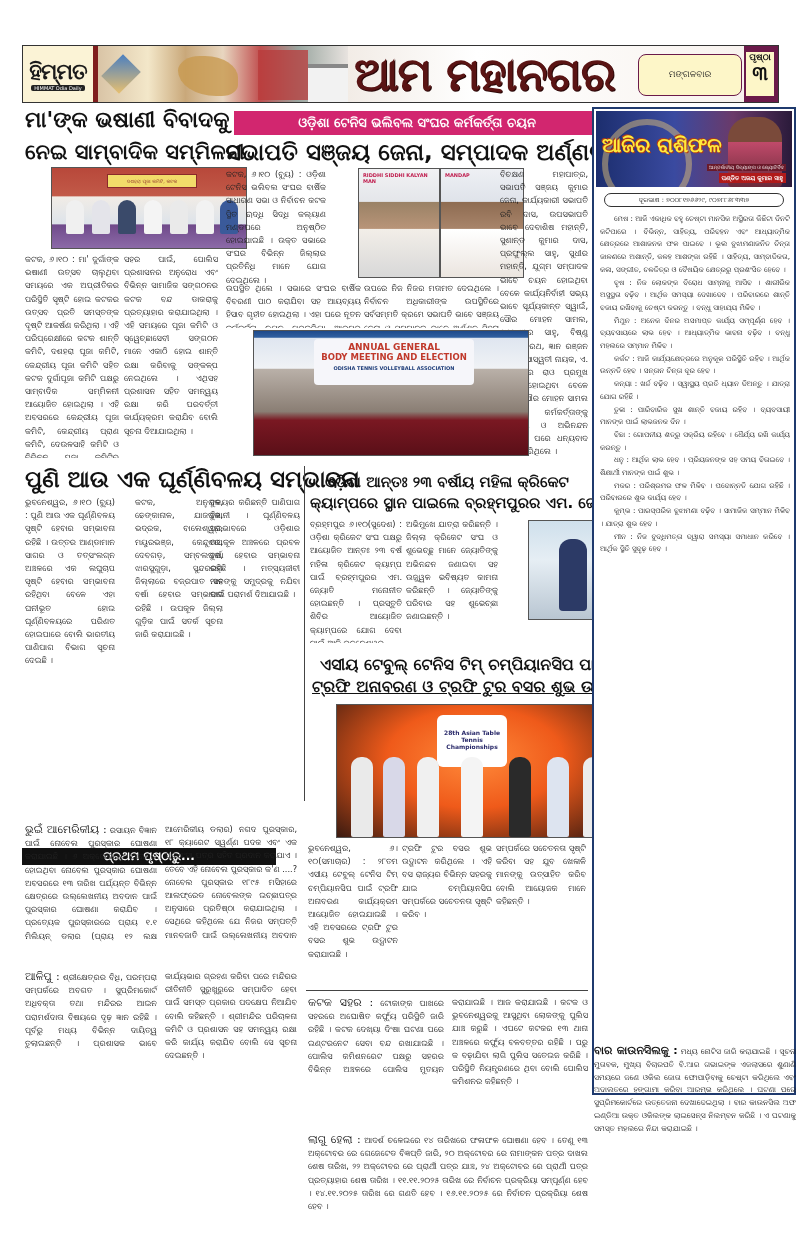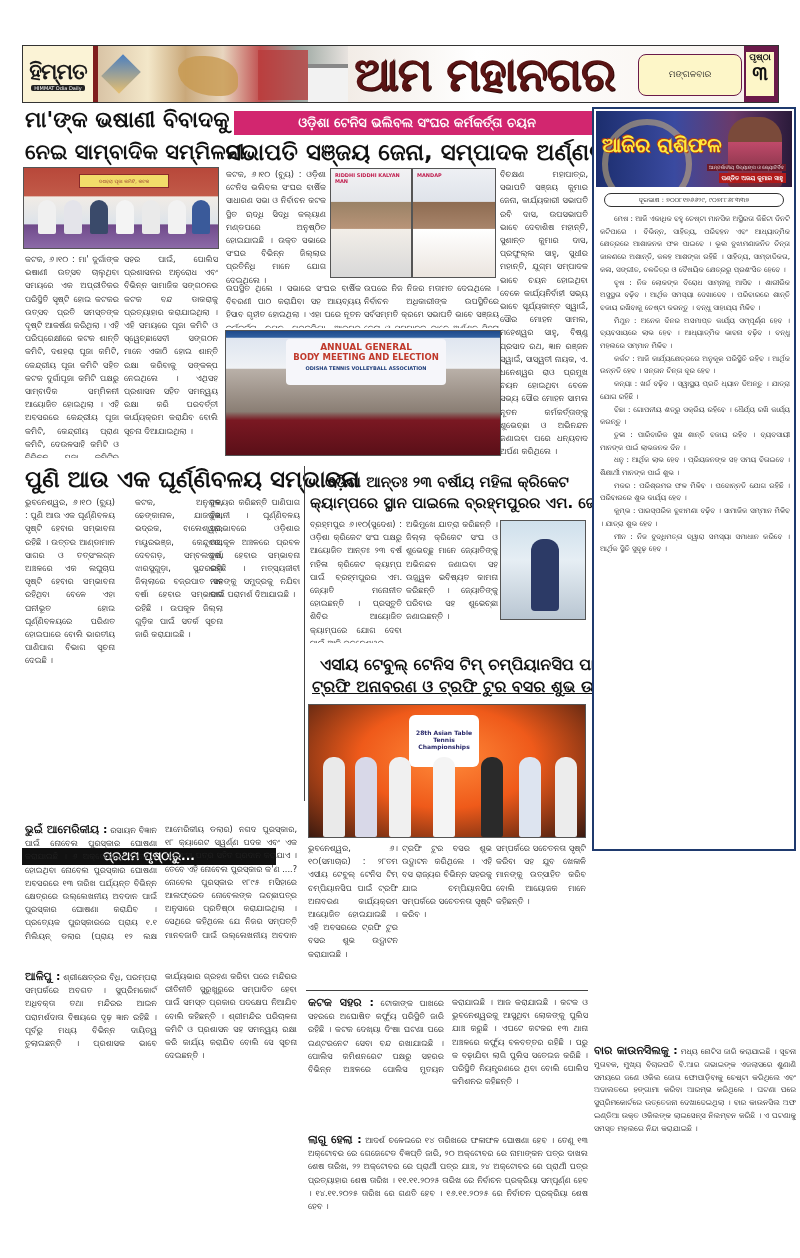--- a/index.html
+++ b/index.html
@@ -23,21 +23,21 @@
   .date-day { font-size: 9px; color: #222; }
   .date-date { font-size: 9px; color: #222; margin-top: 22px; }
   .page-box { position: absolute; right: 0; top: 0; width: 34px; height: 100%; background: #6b1a4a; }
   .page-inner { position: absolute; right: 4px; top: 6px; width: 28px; height: 44px; background: #fdf6c8; text-align: center; }
   .page-label { font-size: 9px; color: #111; font-weight: bold; }
   .page-num { font-size: 20px; font-weight: bold; color: #111; line-height: 20px; }
 
   
   .headline { position: absolute; font-weight: bold; color: #111; white-space: nowrap; }
   .text-col { position: absolute; font-size: 8.2px; line-height: 13.2px; color: #222; text-align: justify; overflow: hidden; }
-  .photo { position: absolute; overflow: hidden; border: 1px solid #555; }
+  .photo { position: absolute; overflow: hidden; border: 1px solid #555; margin-left: 28px; }
   .rule-v { position: absolute; width: 1px; background: #444; }
   .rule-h { position: absolute; height: 1px; background: #444; }
 
   
   .h1a { left: 25px; top: 107px; font-size: 22px; }
   .h1b { left: 25px; top: 140px; font-size: 21px; }
   .photo1 { left: 23px; top: 167px; width: 196px; height: 82px; background: linear-gradient(180deg,#b8483a 0%,#c25a48 35%,#f1ece6 36%,#dde3ea 70%,#6f4a8a 71%,#8c6aa8 100%); }
   .photo1 .banner { position: absolute; left: 55px; top: 6px; width: 90px; height: 14px; background: #f2dc6a; border: 1px solid #8a2a2a; font-size: 5px; text-align: center; color: #8a2a2a; line-height: 12px; }
   .photo1 .person { position: absolute; bottom: 14px; width: 18px; height: 34px; border-radius: 9px 9px 2px 2px; background: #eeeeee; }
 
@@ -65,24 +65,24 @@
   
   .h5a { left: 320px; top: 655px; font-size: 16px; }
   .h5b { left: 312px; top: 677px; font-size: 16px; text-decoration: underline; }
   .photo6 { left: 308px; top: 704px; width: 278px; height: 134px; background: radial-gradient(ellipse at 50% 40%, #ff8a3a 0%, #ef5a1a 45%, #3a1a10 100%); }
   .photo6 .board { position: absolute; left: 100px; top: 10px; width: 70px; height: 52px; background: #fff; border-radius: 6px; font-size: 6px; text-align: center; color: #2a2a6a; padding-top: 14px; font-weight: bold; }
   .photo6 .man { position: absolute; bottom: 0; width: 22px; height: 80px; border-radius: 10px 10px 2px 2px; }
 
   
   .black-bar { position: absolute; left: 22px; top: 802px; width: 254px; height: 17px; background: #111; color: #fff; font-size: 12px; font-weight: bold; text-align: center; line-height: 17px; margin-top: 46px; }
 
-  .lead { font-weight: bold; font-size: 11px; color: #111; }
-
-  
-  .rashi-box { position: absolute; left: 592px; top: 107px; width: 204px; height: 744px; border: 2px solid #1f3a6e; background: #fff; }
+  .lead { font-weight: normal; font-size: 11px; color: #111; }
+
+  
+  .rashi-box { position: absolute; left: 592px; top: 107px; width: 204px; height: 988px; border: 2px solid #1f3a6e; background: #fff; }
   .rashi-banner { position: absolute; left: 2px; top: 2px; width: 196px; height: 76px; background: linear-gradient(90deg,#1c2e6e 0%,#3a4aa0 40%,#6a3a6a 70%,#2a1a3a 100%); overflow: hidden; }
   .rashi-title { position: absolute; left: 6px; top: 22px; font-size: 20px; font-weight: bold; color: #ffeb3b; text-shadow: 1px 1px 0 #b03a1a, -1px -1px 0 #b03a1a; }
   .zodiac { position: absolute; left: 6px; top: 8px; width: 90px; height: 90px; border-radius: 50%; border: 6px solid rgba(220,190,120,.5); }
   .astro-person { position: absolute; right: 10px; top: 6px; width: 54px; height: 70px; border-radius: 22px 22px 4px 4px; background: linear-gradient(180deg,#7a4a3a 0%,#7a4a3a 35%,#c04a6a 36%,#6a2a3a 100%); }
   .astro-cap1 { position: absolute; right: 6px; top: 53px; font-size: 5px; color: #fff; background: #6a1a2a; padding: 0 2px; }
   .astro-cap2 { position: absolute; right: 6px; top: 62px; font-size: 6px; color: #fff; background: #b01a1a; padding: 1px 3px; font-weight: bold; }
   .phone-pill { position: absolute; left: 10px; top: 84px; width: 180px; height: 14px; border: 1px solid #333; border-radius: 8px; font-size: 6.5px; text-align: center; line-height: 12px; color: #222; }
   .rashi-text { position: absolute; left: 6px; top: 104px; width: 190px; height: 805px; font-size: 7.2px; line-height: 12.7px; color: #222; text-align: justify; overflow: hidden; }
   .rashi-text p { text-indent: 14px; }
 
@@ -212,22 +212,22 @@
     <div class="astro-cap1">ଆନ୍ତର୍ଜାତୀୟ ଦିବ୍ୟାଙ୍ଗ ଓ ଜ୍ୟୋତିର୍ବିଦ</div>
     <div class="astro-cap2">ପଣ୍ଡିତ ଅଜୟ କୁମାର ସାହୁ</div>
   </div>
   <div class="phone-pill">ଦୂରଭାଷ : ୭୦୦୮୧୭୬୬୨୯, ୯୦୭୮୮୬୮୩୩୭</div>
   <div class="rashi-text">
     <p>ମେଷ : ଆଜି ଏକାଧିକ ବହୁ ଚେଷ୍ଟା ମାନସିକ ଅସ୍ଥିରତା କିଛିଟା ଦିନଟି କଟିପାରେ । ବିଭିନ୍ନ, ସାହିତ୍ୟ, ପରିବହନ ଏବଂ ଆଧ୍ୟାତ୍ମିକ କ୍ଷେତ୍ରରେ ଆଶାଜନକ ଫଳ ପାଇବେ । ଭୂଲ ବୁଝାମଣାଜନିତ ଚିନ୍ତା ଜାଳଣରେ ଅଶାନ୍ତି, କଳହ ଆଶଙ୍କା ରହିଛି । ସାହିତ୍ୟ, ସାମ୍ବାଦିକତା, କଳା, ସଙ୍ଗୀତ, ଚଳଚ୍ଚିତ୍ର ଓ ବୈଷୟିକ କ୍ଷେତ୍ରରୁ ପ୍ରଶଂସିତ ହେବେ ।</p>
     <p>ବୃଷ : ନିଜ ଲୋକଙ୍କ ବିରୋଧ ସାମ୍ନାକୁ ଆସିବ । ଶାରୀରିକ ଅସୁସ୍ଥତା ବଢ଼ିବ । ଆର୍ଥିକ ସମସ୍ୟା ଦେଖାଦେବ । ପରିବାରରେ ଶାନ୍ତି ବଜାୟ ରଖିବାକୁ ଚେଷ୍ଟା କରନ୍ତୁ । ବନ୍ଧୁ ସାହାଯ୍ୟ ମିଳିବ ।</p>
     <p>ମିଥୁନ : ଅନେକ ଦିନର ଅସମାପ୍ତ କାର୍ଯ୍ୟ ସମ୍ପୂର୍ଣ୍ଣ ହେବ । ବ୍ୟବସାୟରେ ଲାଭ ହେବ । ଆଧ୍ୟାତ୍ମିକ ଭାବନା ବଢ଼ିବ । ବନ୍ଧୁ ମହଲରେ ସମ୍ମାନ ମିଳିବ ।</p>
     <p>କର୍କଟ : ଆଜି କାର୍ଯ୍ୟକ୍ଷେତ୍ରରେ ଅନୁକୂଳ ପରିସ୍ଥିତି ରହିବ । ଆର୍ଥିକ ଉନ୍ନତି ହେବ । ସନ୍ତାନ ଚିନ୍ତା ଦୂର ହେବ ।</p>
     <p>କନ୍ୟା : ଖର୍ଚ୍ଚ ବଢ଼ିବ । ସ୍ୱାସ୍ଥ୍ୟ ପ୍ରତି ଧ୍ୟାନ ଦିଅନ୍ତୁ । ଯାତ୍ରା ଯୋଗ ରହିଛି ।</p>
+    <p>ତୁଳା : ପାରିବାରିକ ସୁଖ ଶାନ୍ତି ବଜାୟ ରହିବ । ବ୍ୟବସାୟୀ ମାନଙ୍କ ପାଇଁ ଲାଭଜନକ ଦିନ ।</p>
     <p>ବିଛା : ଗୋପନୀୟ ଶତ୍ରୁ ସକ୍ରିୟ ରହିବେ । ଧୈର୍ଯ୍ୟ ରଖି କାର୍ଯ୍ୟ କରନ୍ତୁ ।</p>
-    <p>ତୁଳା : ପାରିବାରିକ ସୁଖ ଶାନ୍ତି ବଜାୟ ରହିବ । ବ୍ୟବସାୟୀ ମାନଙ୍କ ପାଇଁ ଲାଭଜନକ ଦିନ ।</p>
     <p>ଧନୁ : ଆର୍ଥିକ ଲାଭ ହେବ । ପ୍ରିୟଜନଙ୍କ ସହ ସମୟ ବିତାଇବେ । ଶିକ୍ଷାର୍ଥୀ ମାନଙ୍କ ପାଇଁ ଶୁଭ ।</p>
     <p>ମକର : ପରିଶ୍ରମର ଫଳ ମିଳିବ । ପଦୋନ୍ନତି ଯୋଗ ରହିଛି । ପରିବାରରେ ଶୁଭ କାର୍ଯ୍ୟ ହେବ ।</p>
     <p>କୁମ୍ଭ : ପାରସ୍ପରିକ ବୁଝାମଣା ବଢ଼ିବ । ସାମାଜିକ ସମ୍ମାନ ମିଳିବ । ଯାତ୍ରା ଶୁଭ ହେବ ।</p>
     <p>ମୀନ : ନିଜ ବୁଦ୍ଧିମତ୍ତା ଦ୍ୱାରା ସମସ୍ୟା ସମାଧାନ କରିବେ । ଆର୍ଥିକ ସ୍ଥିତି ସୁଦୃଢ଼ ହେବ ।</p>
   </div>
 </div>
 
 <div class="text-col" style="left:594px;top:1045px;width:202px;height:210px;font-size:7.6px;line-height:12.8px;">
   <span class="br-lead">ବାର କାଉନସିଲକୁ :</span>
   <span>ମଧ୍ୟ ନୋଟିସ ଜାରି କରାଯାଇଛି । ସୂଚନା ମୁତାବକ, ମୁଖ୍ୟ ବିଚାରପତି ବି.ଆର ଗଭାଇଙ୍କ ଏଜଲାସରେ ଶୁଣାଣି ସମୟରେ ଜଣେ ଓକିଲ ଜୋତା ଫୋପାଡ଼ିବାକୁ ଚେଷ୍ଟା କରିଥିଲେ ଏବଂ ଅଦାଲତରେ ହଙ୍ଗାମା କରିବା ଆରମ୍ଭ କରିଥିଲେ । ଘଟଣା ପରେ ସୁପ୍ରିମକୋର୍ଟରେ ଉତ୍ତେଜନା ଦେଖାଦେଇଥିଲା । ବାର କାଉନସିଲ ଅଫ ଇଣ୍ଡିଆ ଉକ୍ତ ଓକିଲଙ୍କ ଲାଇସେନ୍ସ ନିଲମ୍ବନ କରିଛି । ଏ ଘଟଣାକୁ ସମସ୍ତ ମହଲରେ ନିନ୍ଦା କରାଯାଇଛି ।</span>

